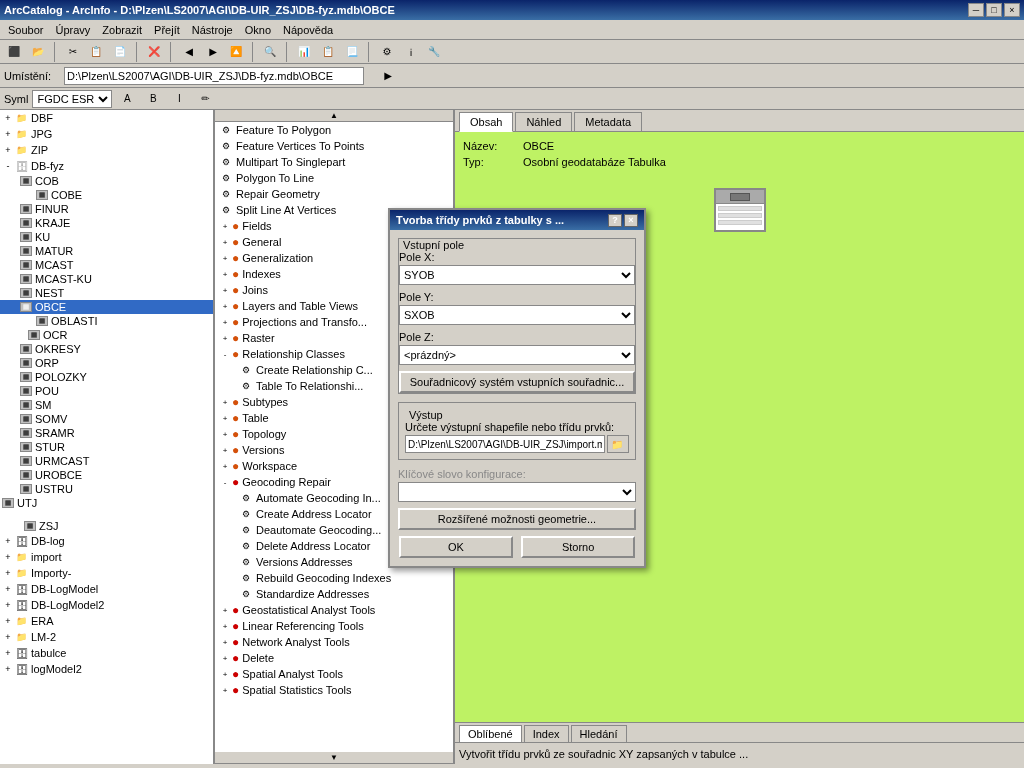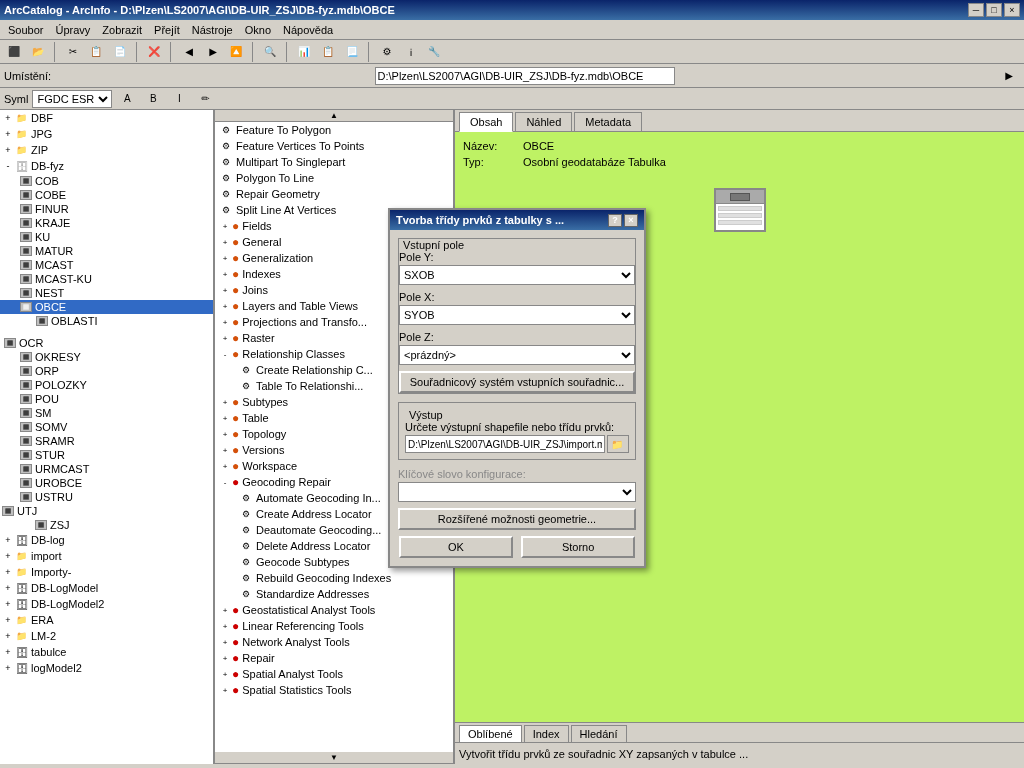--- a/index.html
+++ b/index.html
@@ -63,22 +63,21 @@
     .toolbar-separator { width: 4px; height: 20px; border-left: 1px solid #888; margin: 0 2px; }
 
     
     .address-bar {
       background: #d4d0c8;
       height: 24px;
       display: flex;
       align-items: center;
       padding: 2px 4px;
       border-bottom: 1px solid #888;
-      gap: 4px;
-      justify-content: space-between;
+      gap: 13px;
     }
     .address-label { font-size: 11px; color: #000; white-space: nowrap; }
     .address-input {
       flex: 1;
       max-width: 300px;
       height: 18px;
       border: 1px solid #888;
       background: white;
       font-size: 11px;
       padding: 0 2px;
@@ -480,21 +479,21 @@
     </div>
     <div class="tree-item">
       <span class="tree-expand">-</span>
       <span class="tree-icon" style="color:#888;font-size:10px;">🗄</span>
       <span>DB-fyz</span>
     </div>
     <div class="tree-item" style="padding-left:20px;">
       <span class="tree-icon" style="background:#c0c0c0;border:1px solid #888;width:12px;height:10px;font-size:7px;display:inline-flex;align-items:center;justify-content:center;margin-right:3px;">▦</span>
       <span>COB</span>
     </div>
-    <div class="tree-item" style="padding-left:20px;">
+    <div class="tree-item" style="padding-left:36px;">
       <span class="tree-icon" style="background:#c0c0c0;border:1px solid #888;width:12px;height:10px;font-size:7px;display:inline-flex;align-items:center;justify-content:center;margin-right:3px;">▦</span>
       <span>COBE</span>
     </div>
     <div class="tree-item" style="padding-left:20px;">
       <span class="tree-icon" style="background:#c0c0c0;border:1px solid #888;width:12px;height:10px;font-size:7px;display:inline-flex;align-items:center;justify-content:center;margin-right:3px;">▦</span>
       <span>FINUR</span>
     </div>
     <div class="tree-item" style="padding-left:20px;">
       <span class="tree-icon" style="background:#c0c0c0;border:1px solid #888;width:12px;height:10px;font-size:7px;display:inline-flex;align-items:center;justify-content:center;margin-right:3px;">▦</span>
       <span>KRAJE</span>
@@ -520,21 +519,21 @@
       <span>NEST</span>
     </div>
     <div class="tree-item selected" style="padding-left:20px;">
       <span class="tree-icon" style="background:#c0c0c0;border:1px solid #888;width:12px;height:10px;font-size:7px;display:inline-flex;align-items:center;justify-content:center;margin-right:3px;">▦</span>
       <span>OBCE</span>
     </div>
     <div class="tree-item" style="padding-left:36px;">
       <span class="tree-icon" style="background:#c0c0c0;border:1px solid #888;width:12px;height:10px;font-size:7px;display:inline-flex;align-items:center;justify-content:center;margin-right:3px;">▦</span>
       <span>OBLASTI</span>
     </div>
-    <div class="tree-item" style="padding-left:4px;margin-top:8px;">
+    <div class="tree-item" style="padding-left:28px;">
       <span class="tree-icon" style="background:#c0c0c0;border:1px solid #888;width:12px;height:10px;font-size:7px;display:inline-flex;align-items:center;justify-content:center;margin-right:3px;">▦</span>
       <span>OCR</span>
     </div>
     <div class="tree-item" style="padding-left:20px;">
       <span class="tree-icon" style="background:#c0c0c0;border:1px solid #888;width:12px;height:10px;font-size:7px;display:inline-flex;align-items:center;justify-content:center;margin-right:3px;">▦</span>
       <span>OKRESY</span>
     </div>
     <div class="tree-item" style="padding-left:20px;">
       <span class="tree-icon" style="background:#c0c0c0;border:1px solid #888;width:12px;height:10px;font-size:7px;display:inline-flex;align-items:center;justify-content:center;margin-right:3px;">▦</span>
       <span>ORP</span>
@@ -572,21 +571,21 @@
       <span>UROBCE</span>
     </div>
     <div class="tree-item" style="padding-left:20px;">
       <span class="tree-icon" style="background:#c0c0c0;border:1px solid #888;width:12px;height:10px;font-size:7px;display:inline-flex;align-items:center;justify-content:center;margin-right:3px;">▦</span>
       <span>USTRU</span>
     </div>
     <div class="tree-item" style="">
       <span class="tree-icon" style="background:#c0c0c0;border:1px solid #888;width:12px;height:10px;font-size:7px;display:inline-flex;align-items:center;justify-content:center;margin-right:3px;">▦</span>
       <span>UTJ</span>
     </div>
-    <div class="tree-item" style="padding-left:35px;">
+    <div class="tree-item" style="padding-left:24px;margin-top:9px;">
       <span class="tree-icon" style="background:#c0c0c0;border:1px solid #888;width:12px;height:10px;font-size:7px;display:inline-flex;align-items:center;justify-content:center;margin-right:3px;">▦</span>
       <span>ZSJ</span>
     </div>
     <div class="tree-item">
       <span class="tree-expand">+</span>
       <span class="tree-icon" style="font-size:10px;">🗄</span>
       <span>DB-log</span>
     </div>
     <div class="tree-item">
       <span class="tree-expand">+</span>
@@ -752,21 +751,21 @@
     <div class="toolbox-item" style="padding-left:24px;">
       <span class="toolbox-icon">⚙</span>
       <span>Deautomate Geocoding...</span>
     </div>
     <div class="toolbox-item" style="padding-left:24px;">
       <span class="toolbox-icon">⚙</span>
       <span>Delete Address Locator</span>
     </div>
     <div class="toolbox-item" style="padding-left:24px;">
       <span class="toolbox-icon">⚙</span>
-      <span>Geocode Subtypes</span>
+      <span>Versions Addresses</span>
     </div>
     <div class="toolbox-item" style="padding-left:24px;">
       <span class="toolbox-icon">⚙</span>
       <span>Rebuild Geocoding Indexes</span>
     </div>
     <div class="toolbox-item" style="padding-left:24px;">
       <span class="toolbox-icon">⚙</span>
       <span>Standardize Addresses</span>
     </div>
     <div class="toolbox-item category">
@@ -780,21 +779,21 @@
       <span>Linear Referencing Tools</span>
     </div>
     <div class="toolbox-item category">
       <span class="toolbox-expand">+</span>
       <span style="color:#cc0000;font-size:12px;margin-right:3px;">●</span>
       <span>Network Analyst Tools</span>
     </div>
     <div class="toolbox-item category">
       <span class="toolbox-expand">+</span>
       <span style="color:#cc0000;font-size:12px;margin-right:3px;">●</span>
-      <span>Repair</span>
+      <span>Delete</span>
     </div>
     <div class="toolbox-item category">
       <span class="toolbox-expand">+</span>
       <span style="color:#cc0000;font-size:12px;margin-right:3px;">●</span>
       <span>Spatial Analyst Tools</span>
     </div>
     <div class="toolbox-item category">
       <span class="toolbox-expand">+</span>
       <span style="color:#cc0000;font-size:12px;margin-right:3px;">●</span>
       <span>Spatial Statistics Tools</span>
@@ -850,29 +849,29 @@
       <span>Tvorba třídy prvků z tabulky s ...</span>
       <div class="dialog-title-btns">
         <div class="dialog-btn">?</div>
         <div class="dialog-btn">×</div>
       </div>
     </div>
     <div class="dialog-body">
       <div class="dialog-group">
         <span class="dialog-group-title">Vstupní pole</span>
         <div>
+          <div class="dialog-field-label">Pole X:</div>
+          <select class="dialog-select">
+            <option>SYOB</option>
+          </select>
+        </div>
+        <div>
           <div class="dialog-field-label">Pole Y:</div>
           <select class="dialog-select">
             <option>SXOB</option>
-          </select>
-        </div>
-        <div>
-          <div class="dialog-field-label">Pole X:</div>
-          <select class="dialog-select">
-            <option>SYOB</option>
           </select>
         </div>
         <div>
           <div class="dialog-field-label">Pole Z:</div>
           <select class="dialog-select">
             <option>&lt;prázdný&gt;</option>
           </select>
         </div>
         <button class="dialog-main-btn" style="width:100%;">Souřadnicový systém vstupních souřadnic...</button>
       </div>

